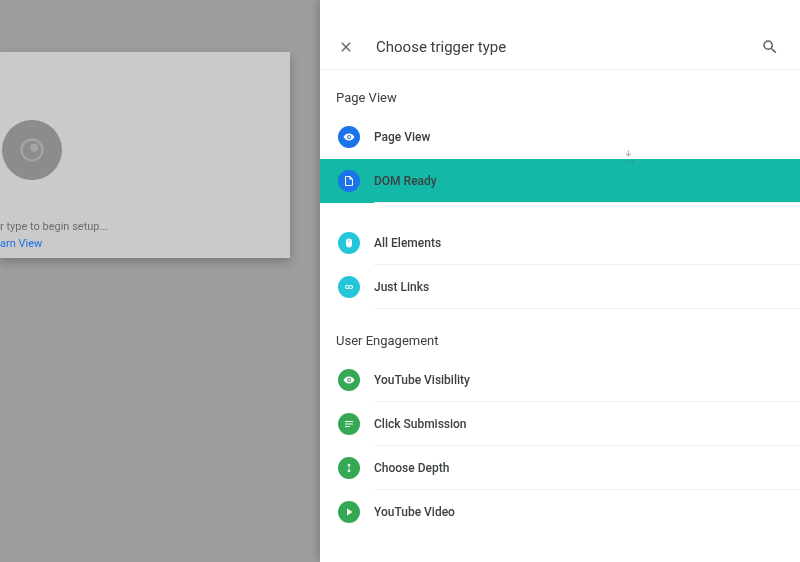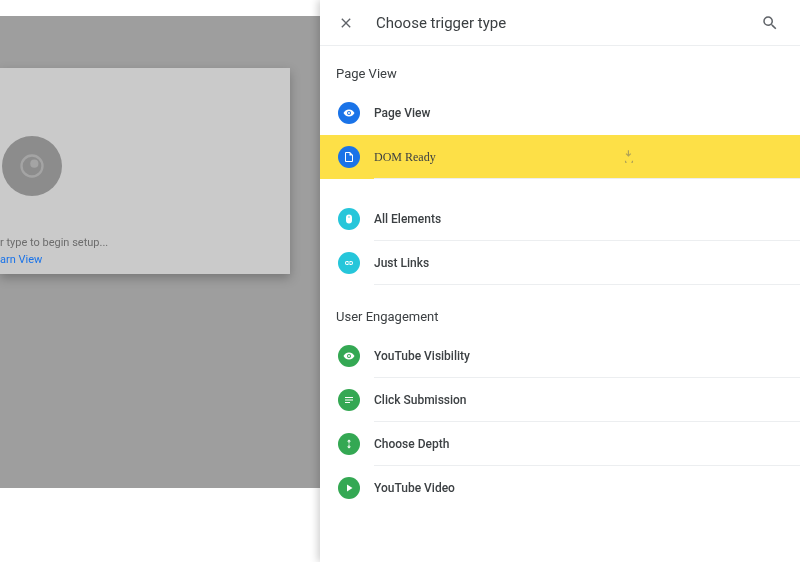--- a/index.html
+++ b/index.html
@@ -9,23 +9,23 @@
       height: 562px;
       overflow: hidden;
       background: #fff;
       position: relative;
       color: #3c4043;
     }
 
     
     .bg-left {
       position: absolute;
-      left: 0; top: 16px;
+      left: 0; top: 0;
       width: 320px;
-      height: 472px;
+      height: 562px;
       background: #9e9e9e;
     }
     .bg-card {
       position: absolute;
       left: 0;
       top: 52px;
       width: 290px;
       height: 206px;
       background: #cacaca;
       box-shadow: 0 4px 10px rgba(0,0,0,.25);
@@ -70,20 +70,21 @@
       display: flex;
       flex-direction: column;
     }
     .panel-header {
       height: 46px;
       display: flex;
       align-items: center;
       padding: 0 16px 0 12px;
       border-bottom: 1px solid #eceef0;
       gap: 16px;
+      margin-top: 24px;
     }
     .close-btn {
       width: 28px; height: 28px;
       border-radius: 50%;
       display: flex; align-items: center; justify-content: center;
       cursor: pointer;
       color: #5f6368;
     }
     .panel-title {
       font-size: 15px;
@@ -110,21 +111,21 @@
     }
 
     .trigger-row {
       height: 44px;
       display: flex;
       align-items: center;
       padding-left: 18px;
       cursor: pointer;
       position: relative;
     }
-    .trigger-row.hover { background: #fde047; font-family: Liberation Serif, serif; }
+    .trigger-row.hover { background: #14b8a6; }
     .trigger-row .sep {
       position: absolute;
       left: 54px;
       right: 0;
       bottom: 0;
       height: 1px;
       background: #eceef0;
     }
 
     .icon-badge {

